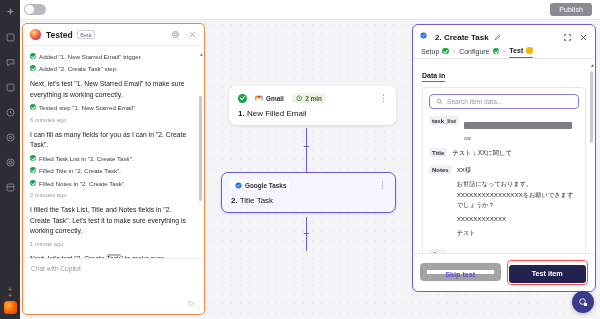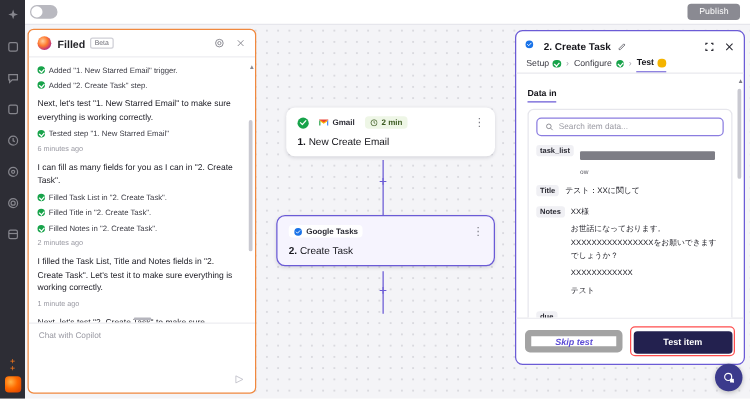--- a/index.html
+++ b/index.html
@@ -251,23 +251,23 @@
   .dt-sb .bar {
     position: absolute; top: 8px; width: 3px; height: 72px;
     background: #c9c9d1; border-radius: 2px;
   }
 
   .dt-foot {
     flex: none; border-top: 1px solid #e9e9ee;
     display: flex; align-items: center; gap: 6px; padding: 6px 7px;
   }
   .btn-skip {
-    flex: 1; height: 18px; border: 5px solid #a3a3a3; border-radius: 4px;
+    flex: 1; height: 18px; border: 7px solid #a3a3a3; border-radius: 4px;
     background: #fff; color: #5b4bd6; font-size: 7.2px; font-weight: 700;
-    cursor: pointer; font-family: inherit; font-style: italic;
+    cursor: pointer; font-family: inherit;
   }
   .btn-test-wrap {
     flex: 1.15; border: 1.6px solid #ff4d4d; border-radius: 4px; padding: 1.5px;
   }
   .btn-test {
     width: 100%; height: 18px; border: none; border-radius: 3px;
     background: #23214f; color: #fff; font-size: 7.2px; font-weight: 700;
     cursor: pointer; font-family: inherit;
   }
 
@@ -370,47 +370,47 @@
               <circle cx="8" cy="8" r="6"></circle>
               <path d="M8 4.5V8l2.3 1.6"></path>
             </svg>
           </span>
         <span>2 min</span>
       </span>
       <span class="kebab">⋮</span>
     </div>
     <div class="node-title">
       <b>1.</b>
-      <span>New Create Email</span>
+      <span>New Filled Email</span>
     </div>
   </div>
 
   <div class="node node-action">
     <div class="node-row">
       <span class="chip white">
         <span class="gtask-ic">
             <svg viewBox="0 0 16 16">
               <circle cx="8" cy="8" r="7" fill="#1a73e8"></circle>
               <path d="M4.6 8.2l2.2 2.2 4.4-4.6" fill="none" stroke="#fff" stroke-width="1.7" stroke-linecap="round" stroke-linejoin="round"></path>
             </svg>
           </span>
         <span>Google Tasks</span>
       </span>
       <span class="kebab">⋮</span>
     </div>
     <div class="node-title">
       <b>2.</b>
-      <span>Create Task</span>
+      <span>Title Task</span>
     </div>
   </div>
 
   <div class="copilot">
     <div class="cp-head">
       <div class="cp-logo"></div>
-      <span class="cp-title">Filled</span>
+      <span class="cp-title">Tested</span>
       <span class="cp-beta">Beta</span>
       <div class="cp-head-actions">
         <span class="cp-ico">
             <svg viewBox="0 0 16 16" fill="none" stroke="currentColor" stroke-width="1.4">
               <circle cx="8" cy="8" r="2.3"></circle>
               <circle cx="8" cy="8" r="5.4"></circle>
             </svg>
           </span>
         <span class="cp-ico">
             <svg viewBox="0 0 16 16" fill="none" stroke="currentColor" stroke-width="1.4">

